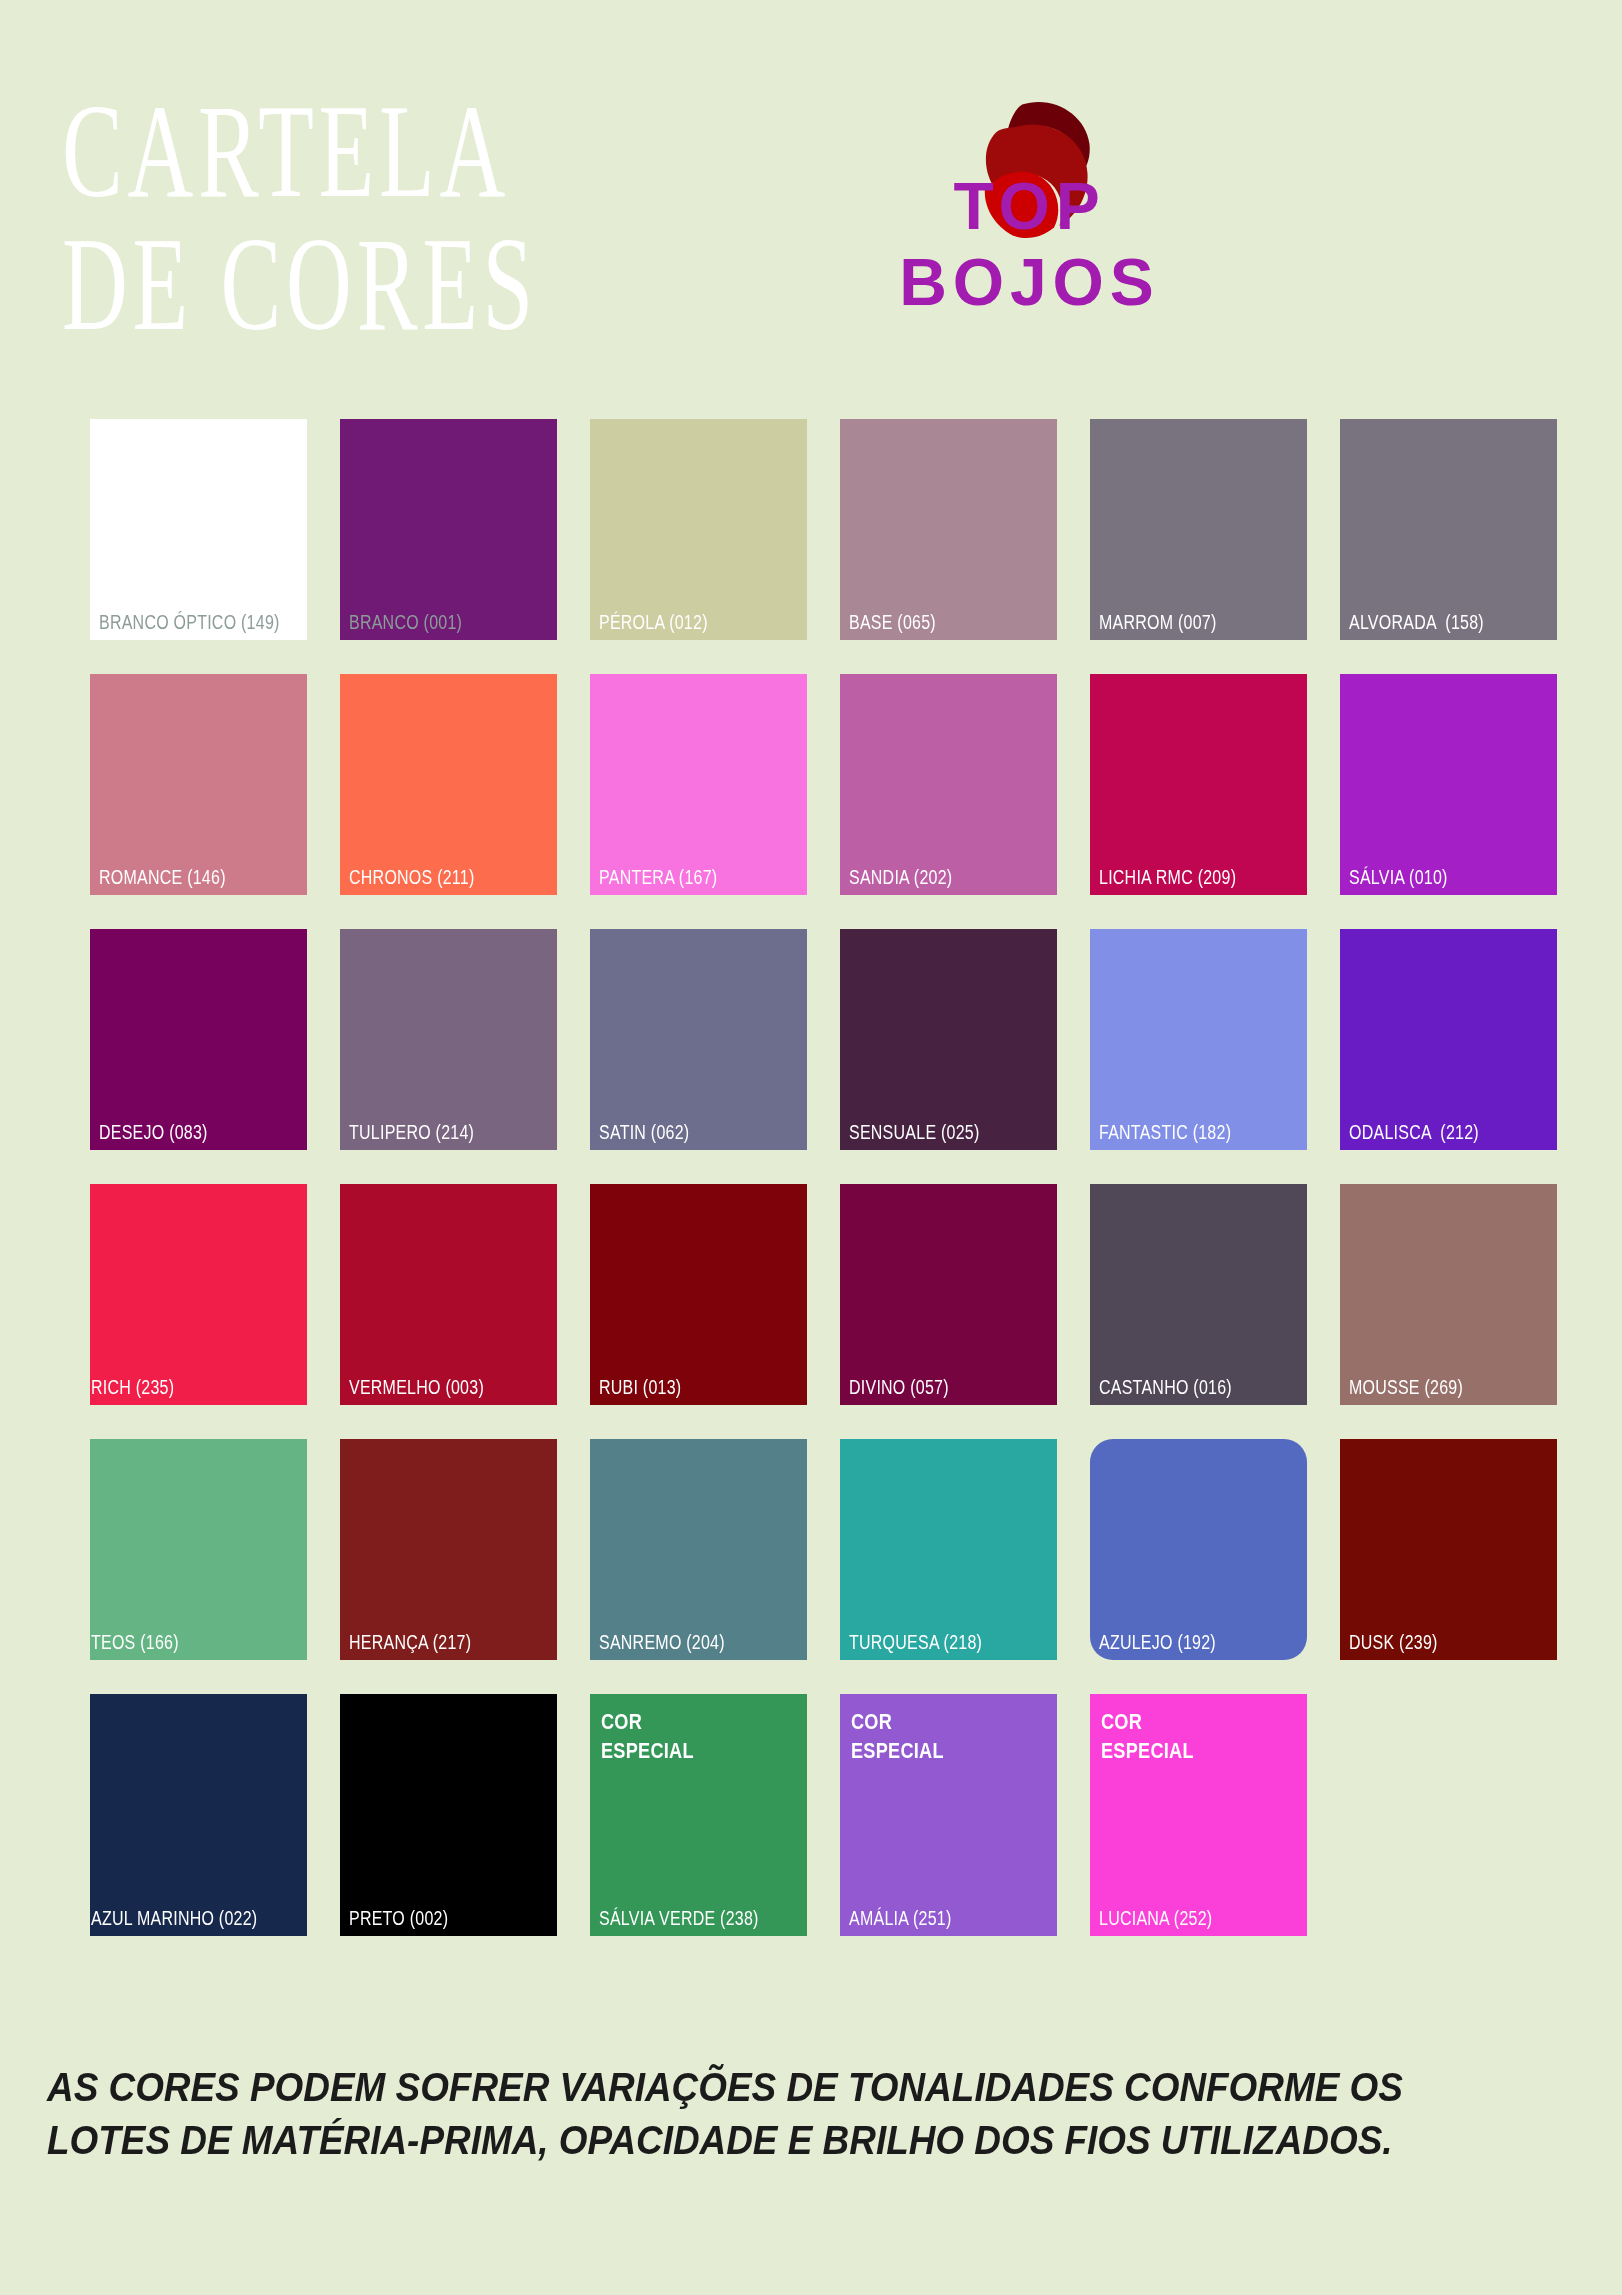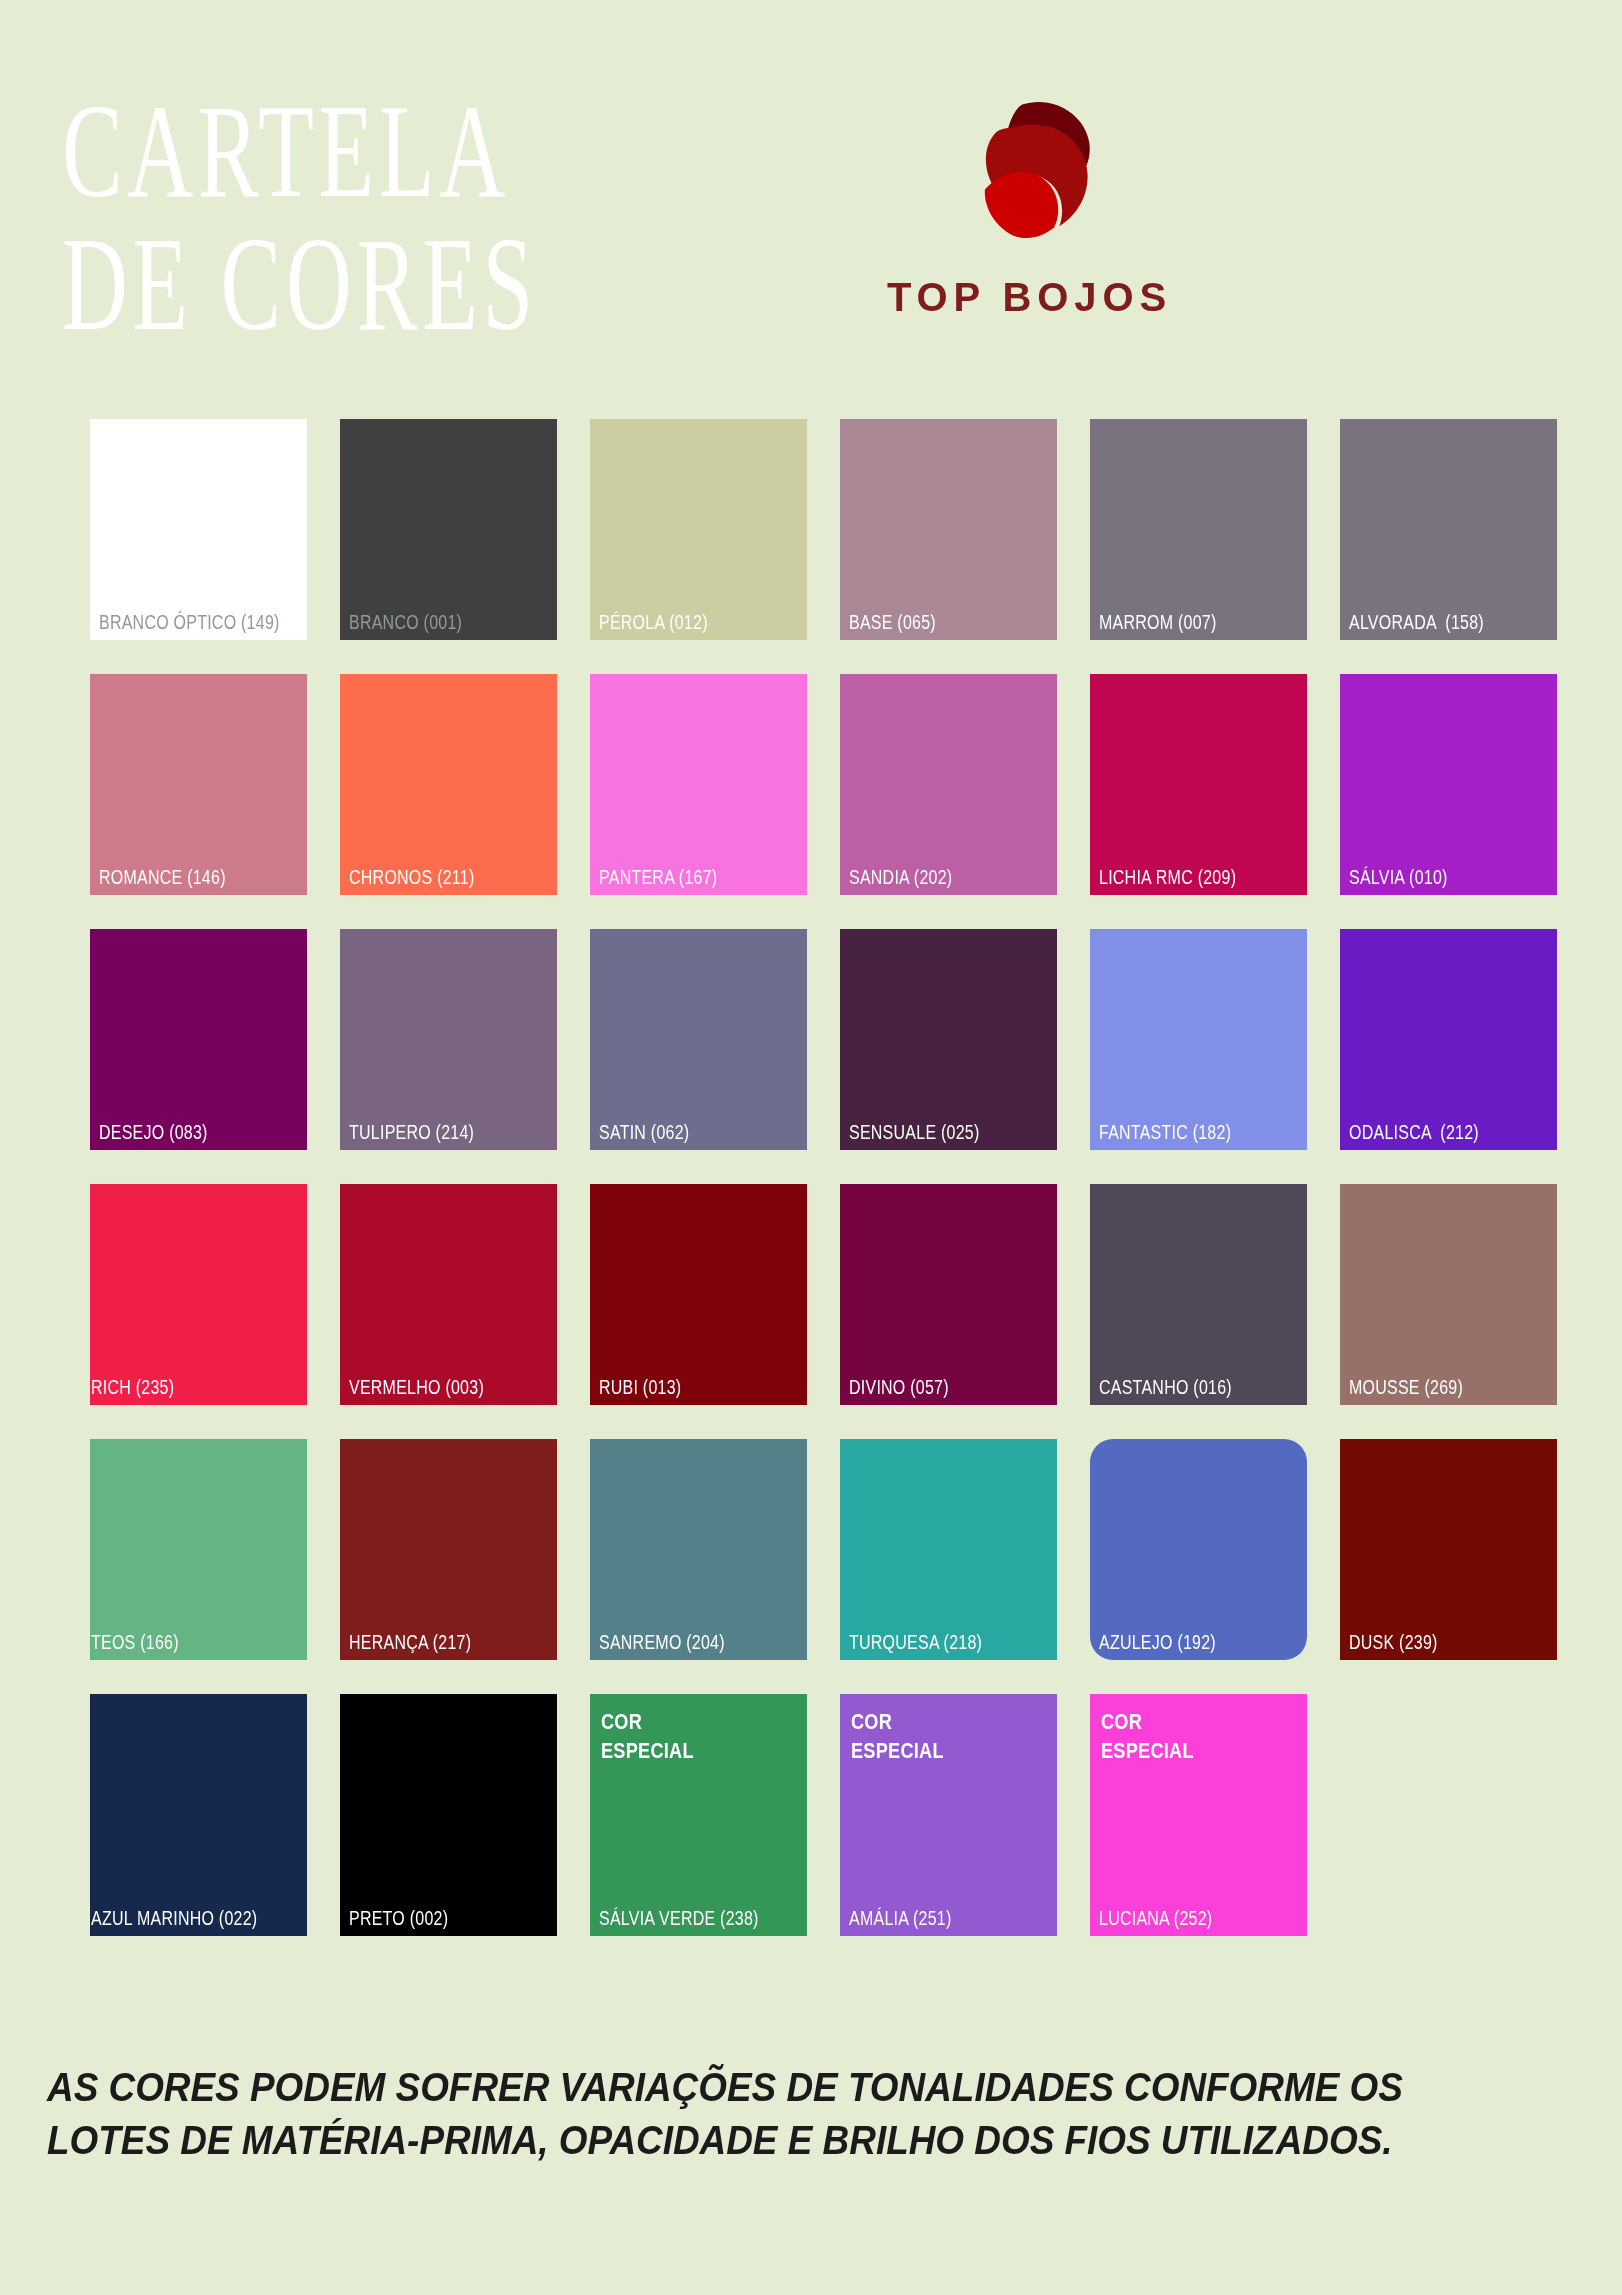--- a/index.html
+++ b/index.html
@@ -40,22 +40,22 @@
   .logo-mark {
     position:absolute;
     left:50%; top:0;
     transform:translateX(-50%);
     width:151px; height:147px;
   }
   .logo-word {
     position:absolute;
     left:0; right:0; bottom:14.4px;
     text-align:center;
-    color:#7f1d1d;
-    font-size:40px;
+    color:#a21caf;
+    font-size:66px;
     font-weight:700;
     letter-spacing:5.9px;
     font-family:"Liberation Sans", sans-serif;
   }
 
   
   .grid {
     position:absolute;
     left:47px; top:419px;
     width:1526px;
@@ -136,21 +136,21 @@
     </svg>
     <div class="logo-word">TOP BOJOS</div>
   </div>
 </div>
 
 <div class="grid" id="grid">
     <div class="row">
       <div class="swatch" style="background: rgb(255, 255, 255);">
         <div class="swatch-label" style="color: rgb(141, 156, 153);">BRANCO ÓPTICO (149)</div>
       </div>
-      <div class="swatch" style="background: #404040;">
+      <div class="swatch" style="background: #701a75;">
         <div class="swatch-label" style="color: rgb(141, 156, 153);">BRANCO (001)</div>
       </div>
       <div class="swatch" style="background: rgb(204, 205, 160);">
         <div class="swatch-label" style="color: rgb(255, 255, 255);">PÉROLA (012)</div>
       </div>
       <div class="swatch" style="background: rgb(169, 135, 149);">
         <div class="swatch-label" style="color: rgb(255, 255, 255);">BASE (065)</div>
       </div>
       <div class="swatch" style="background: rgb(121, 115, 128);">
         <div class="swatch-label" style="color: rgb(255, 255, 255);">MARROM (007)</div>

